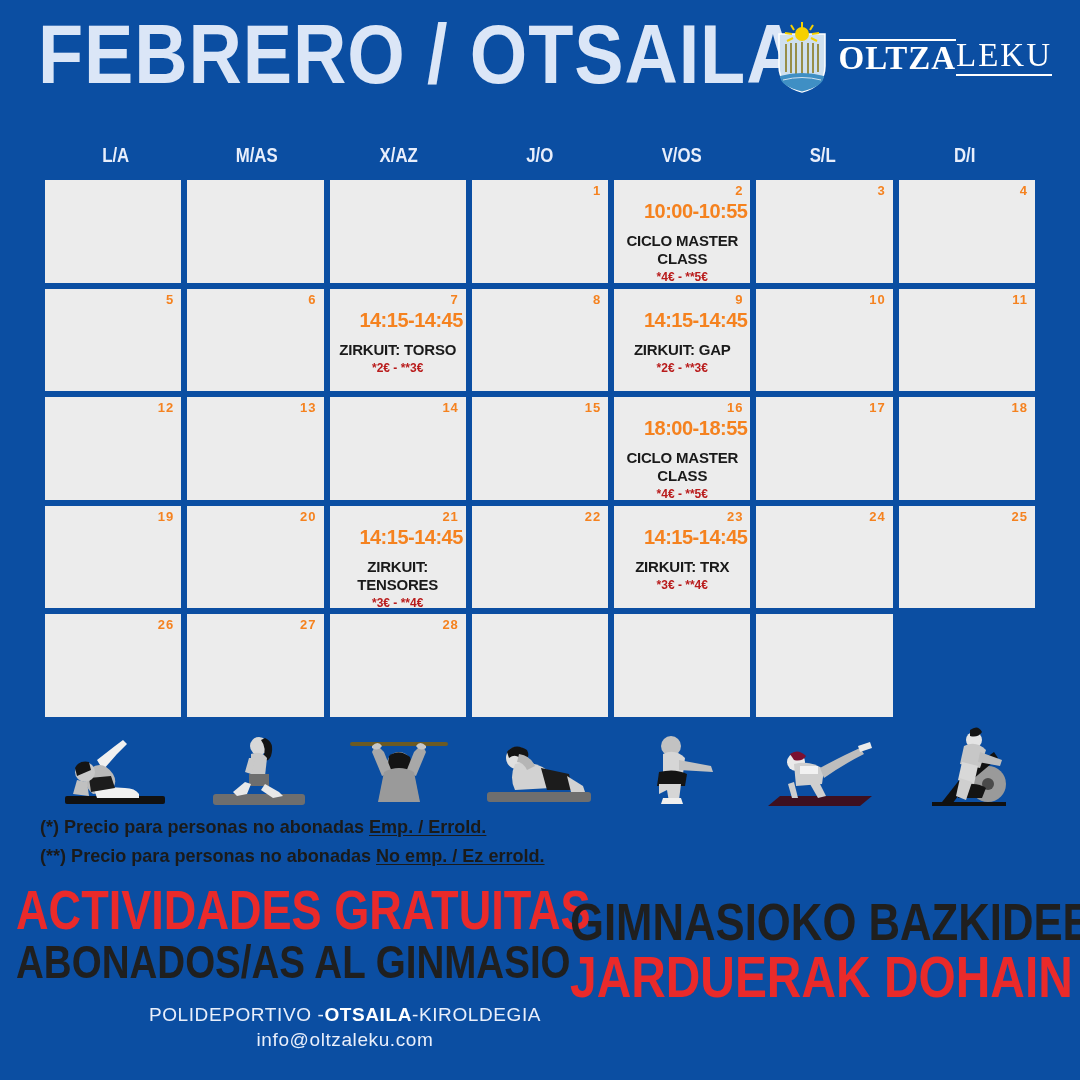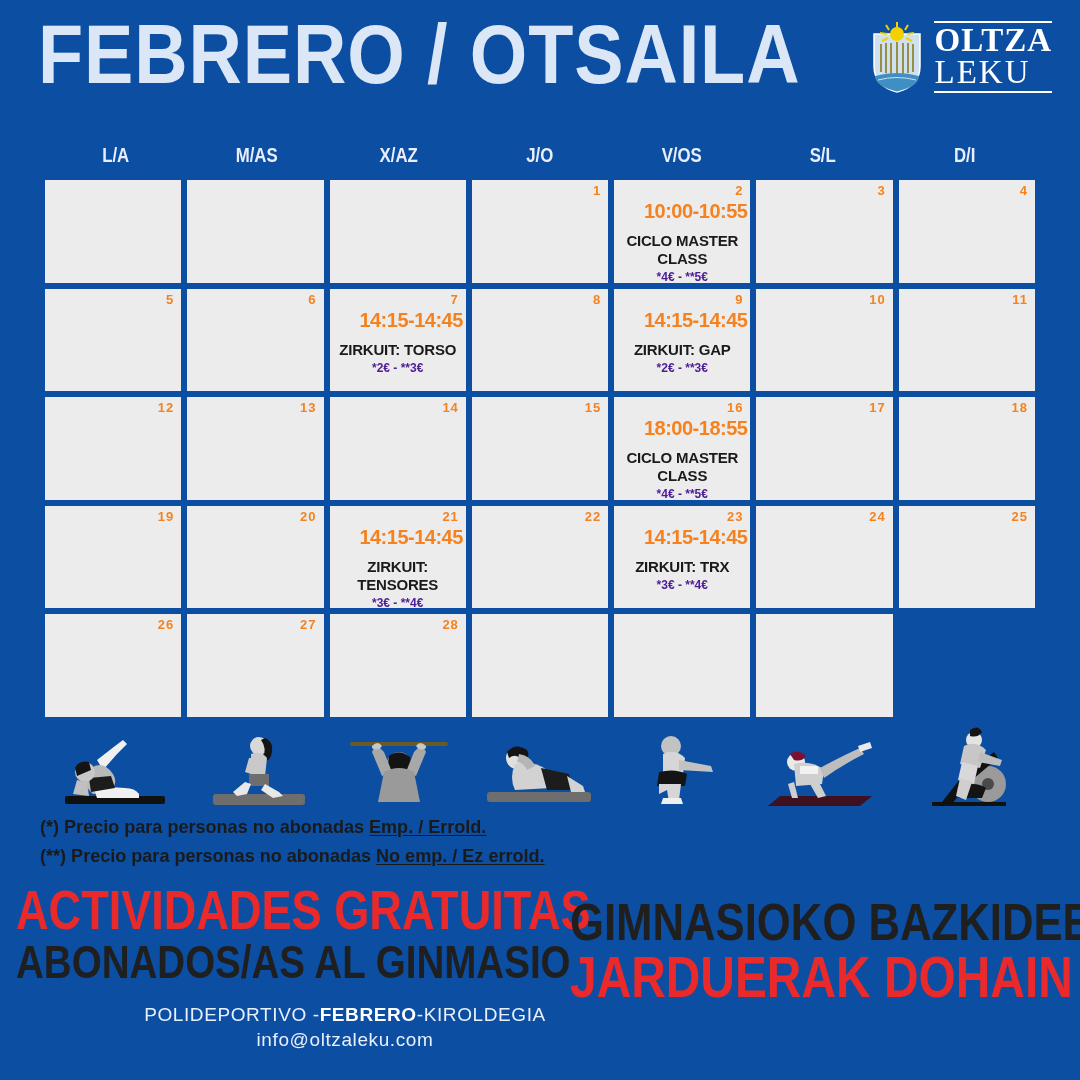--- a/index.html
+++ b/index.html
@@ -24,21 +24,21 @@
     color:#dbe6f7;
     transform:scaleX(0.88);
     transform-origin:left top;
     white-space:nowrap;
   }
   .logo{
     position:absolute;right:28px;top:18px;
     display:flex;align-items:center;gap:10px;height:78px;
   }
   .crest{width:54px;height:74px;position:relative;flex:none;}
-  .logo-text{display:flex;flex-direction:column;justify-content:space-between;}
+  .logo-text{display:flex;flex-direction:row;justify-content:space-between;}
   .logo-oltza{
     font-family:"Liberation Serif",serif;font-weight:bold;
     font-size:33px;line-height:32px;color:#ffffff;letter-spacing:1px;
     border-top:2px solid #fff;padding-top:1px;
   }
   .logo-leku{
     font-family:"Liberation Serif",serif;
     font-size:33px;line-height:33px;color:#ffffff;letter-spacing:2px;
     border-bottom:2px solid #fff;padding-bottom:2px;
   }
@@ -80,21 +80,21 @@
   .evt-time{
     color:#f5821f;font-weight:bold;font-size:20px;line-height:24px;
     letter-spacing:-0.5px;
     text-align:right;
   }
   .evt-name{
     color:#1a1a1a;font-weight:bold;font-size:15px;line-height:18px;
     letter-spacing:-0.2px;margin-top:9px;
   }
   .evt-price{
-    color:#4c1d95;font-weight:bold;font-size:12px;line-height:15px;
+    color:#b91c1c;font-weight:bold;font-size:12px;line-height:15px;
     margin-top:2px;letter-spacing:0px;
   }
   
   .figures{
     position:absolute;left:45px;top:718px;width:990px;height:92px;
     display:grid;grid-template-columns:repeat(7,1fr);
   }
   .figure{display:flex;align-items:flex-end;justify-content:center;}
   .figure svg{display:block;}
   
@@ -412,16 +412,16 @@
   <div class="sl-red">ACTIVIDADES GRATUITAS</div>
   <div class="sl-dark">ABONADOS/AS AL GINMASIO</div>
 </div>
 <div class="slogan-right">
   <div class="sr-dark">GIMNASIOKO BAZKIDEEK</div>
   <div class="sr-red">JARDUERAK DOHAIN</div>
 </div>
 
 <div class="contact">
   <div class="contact-line">
-    <span>POLIDEPORTIVO -</span><b>FEBRERO</b><span>-KIROLDEGIA</span>
+    <span>POLIDEPORTIVO -</span><b>OTSAILA</b><span>-KIROLDEGIA</span>
   </div>
   <div class="contact-line">info@oltzaleku.com</div>
 </div>
 
 </body></html>

